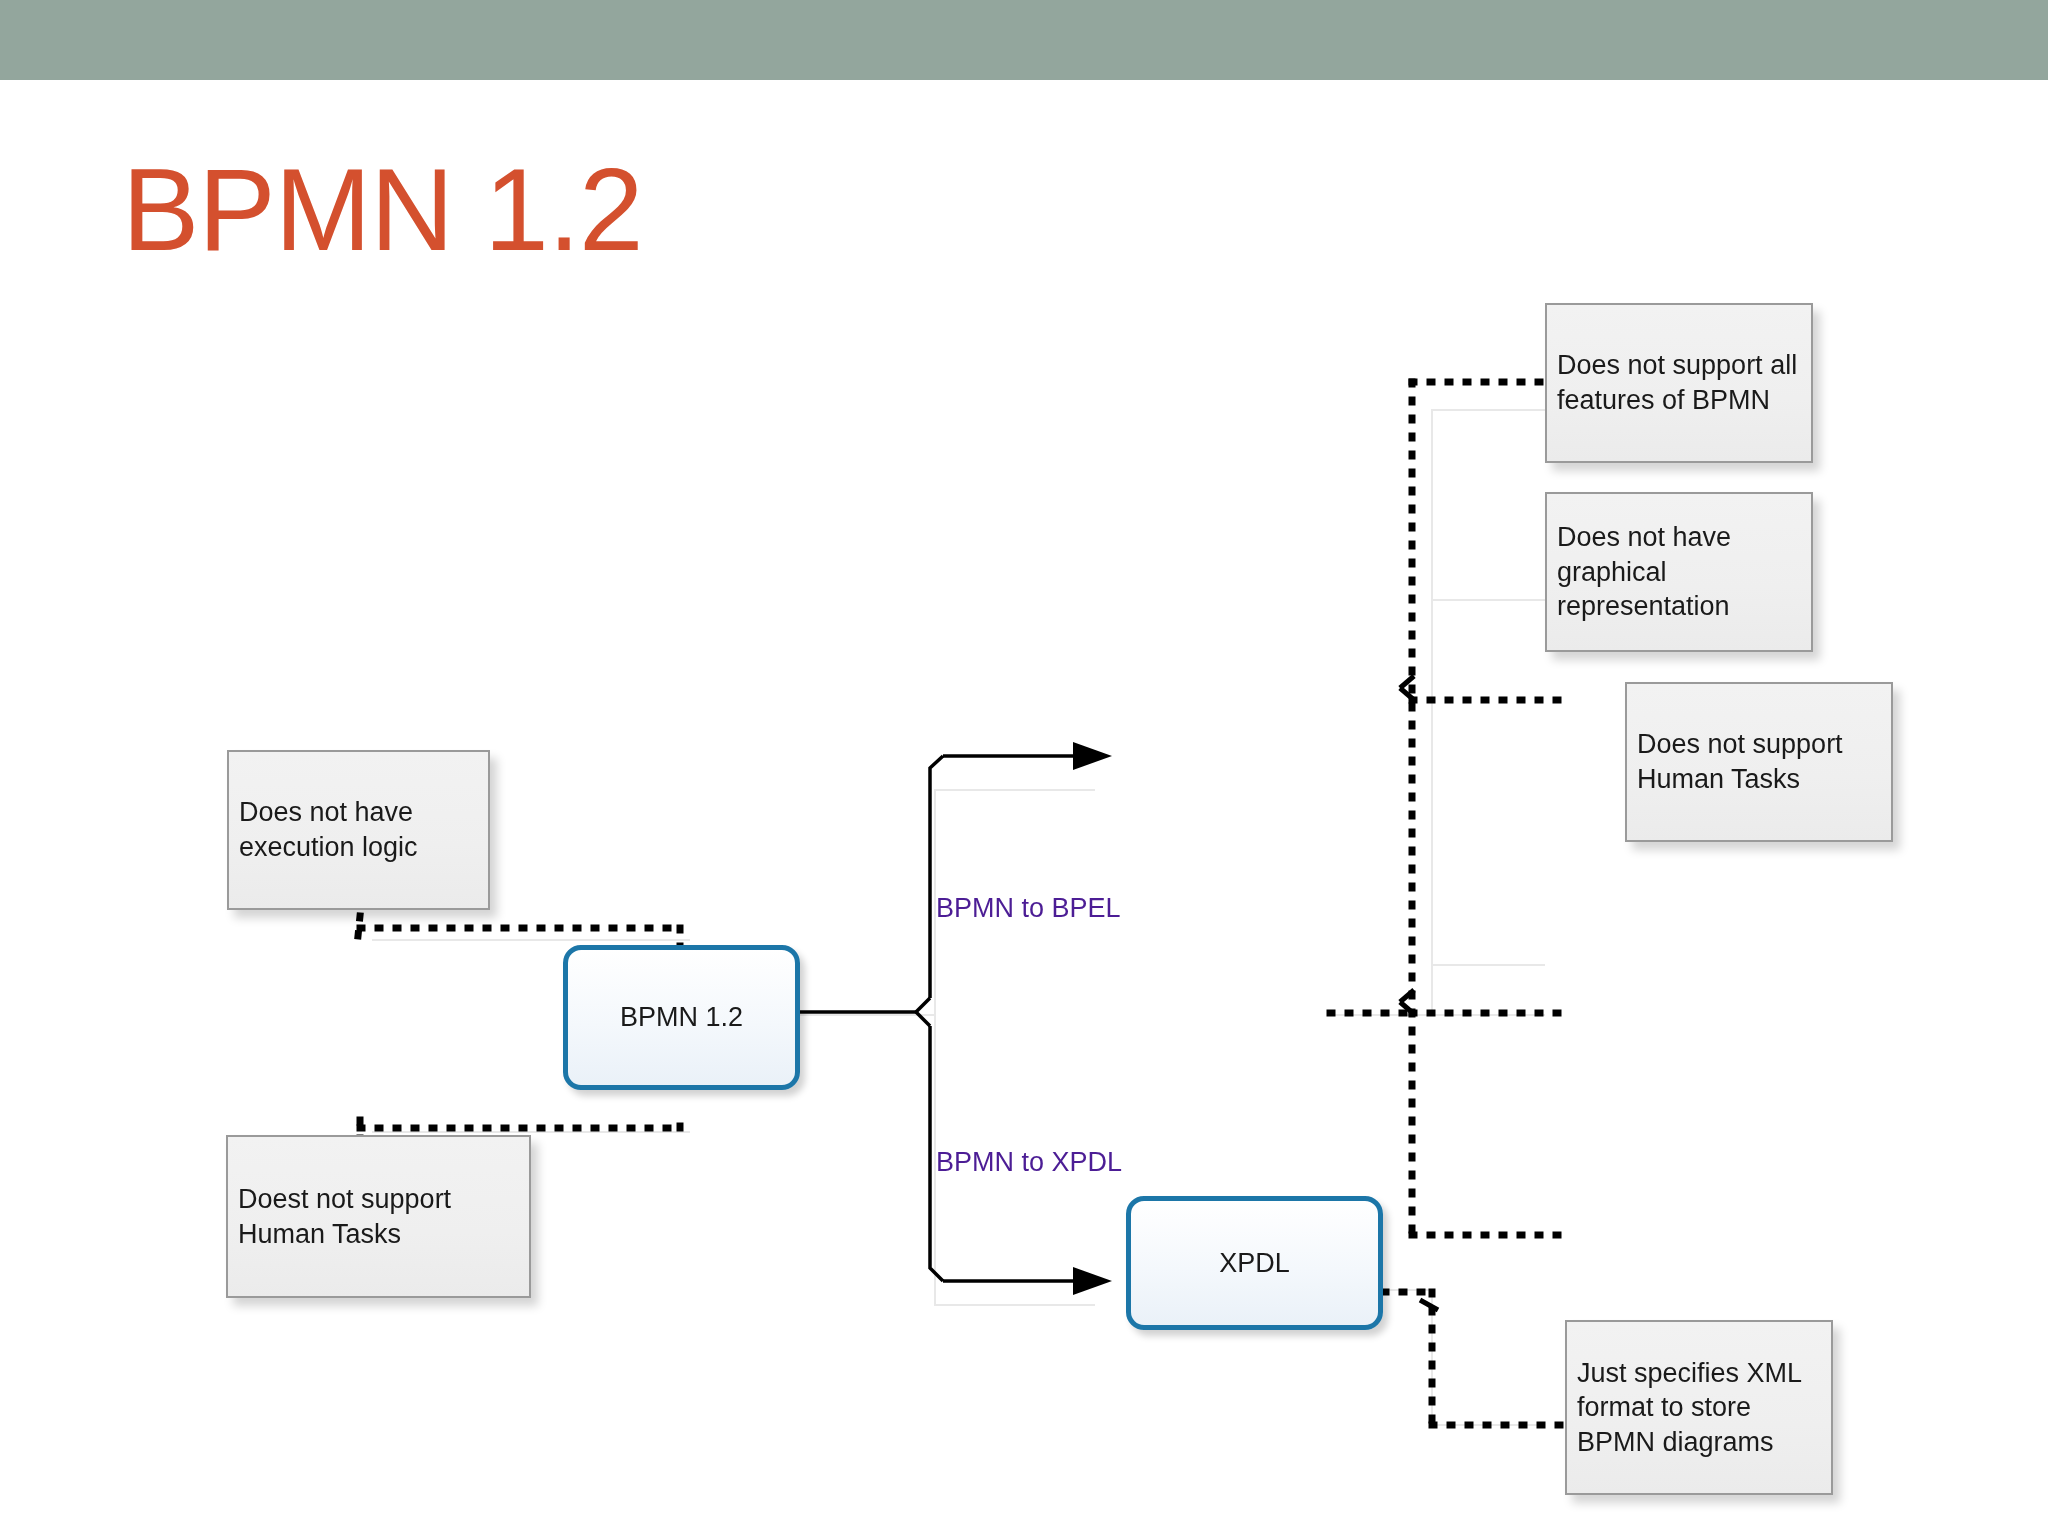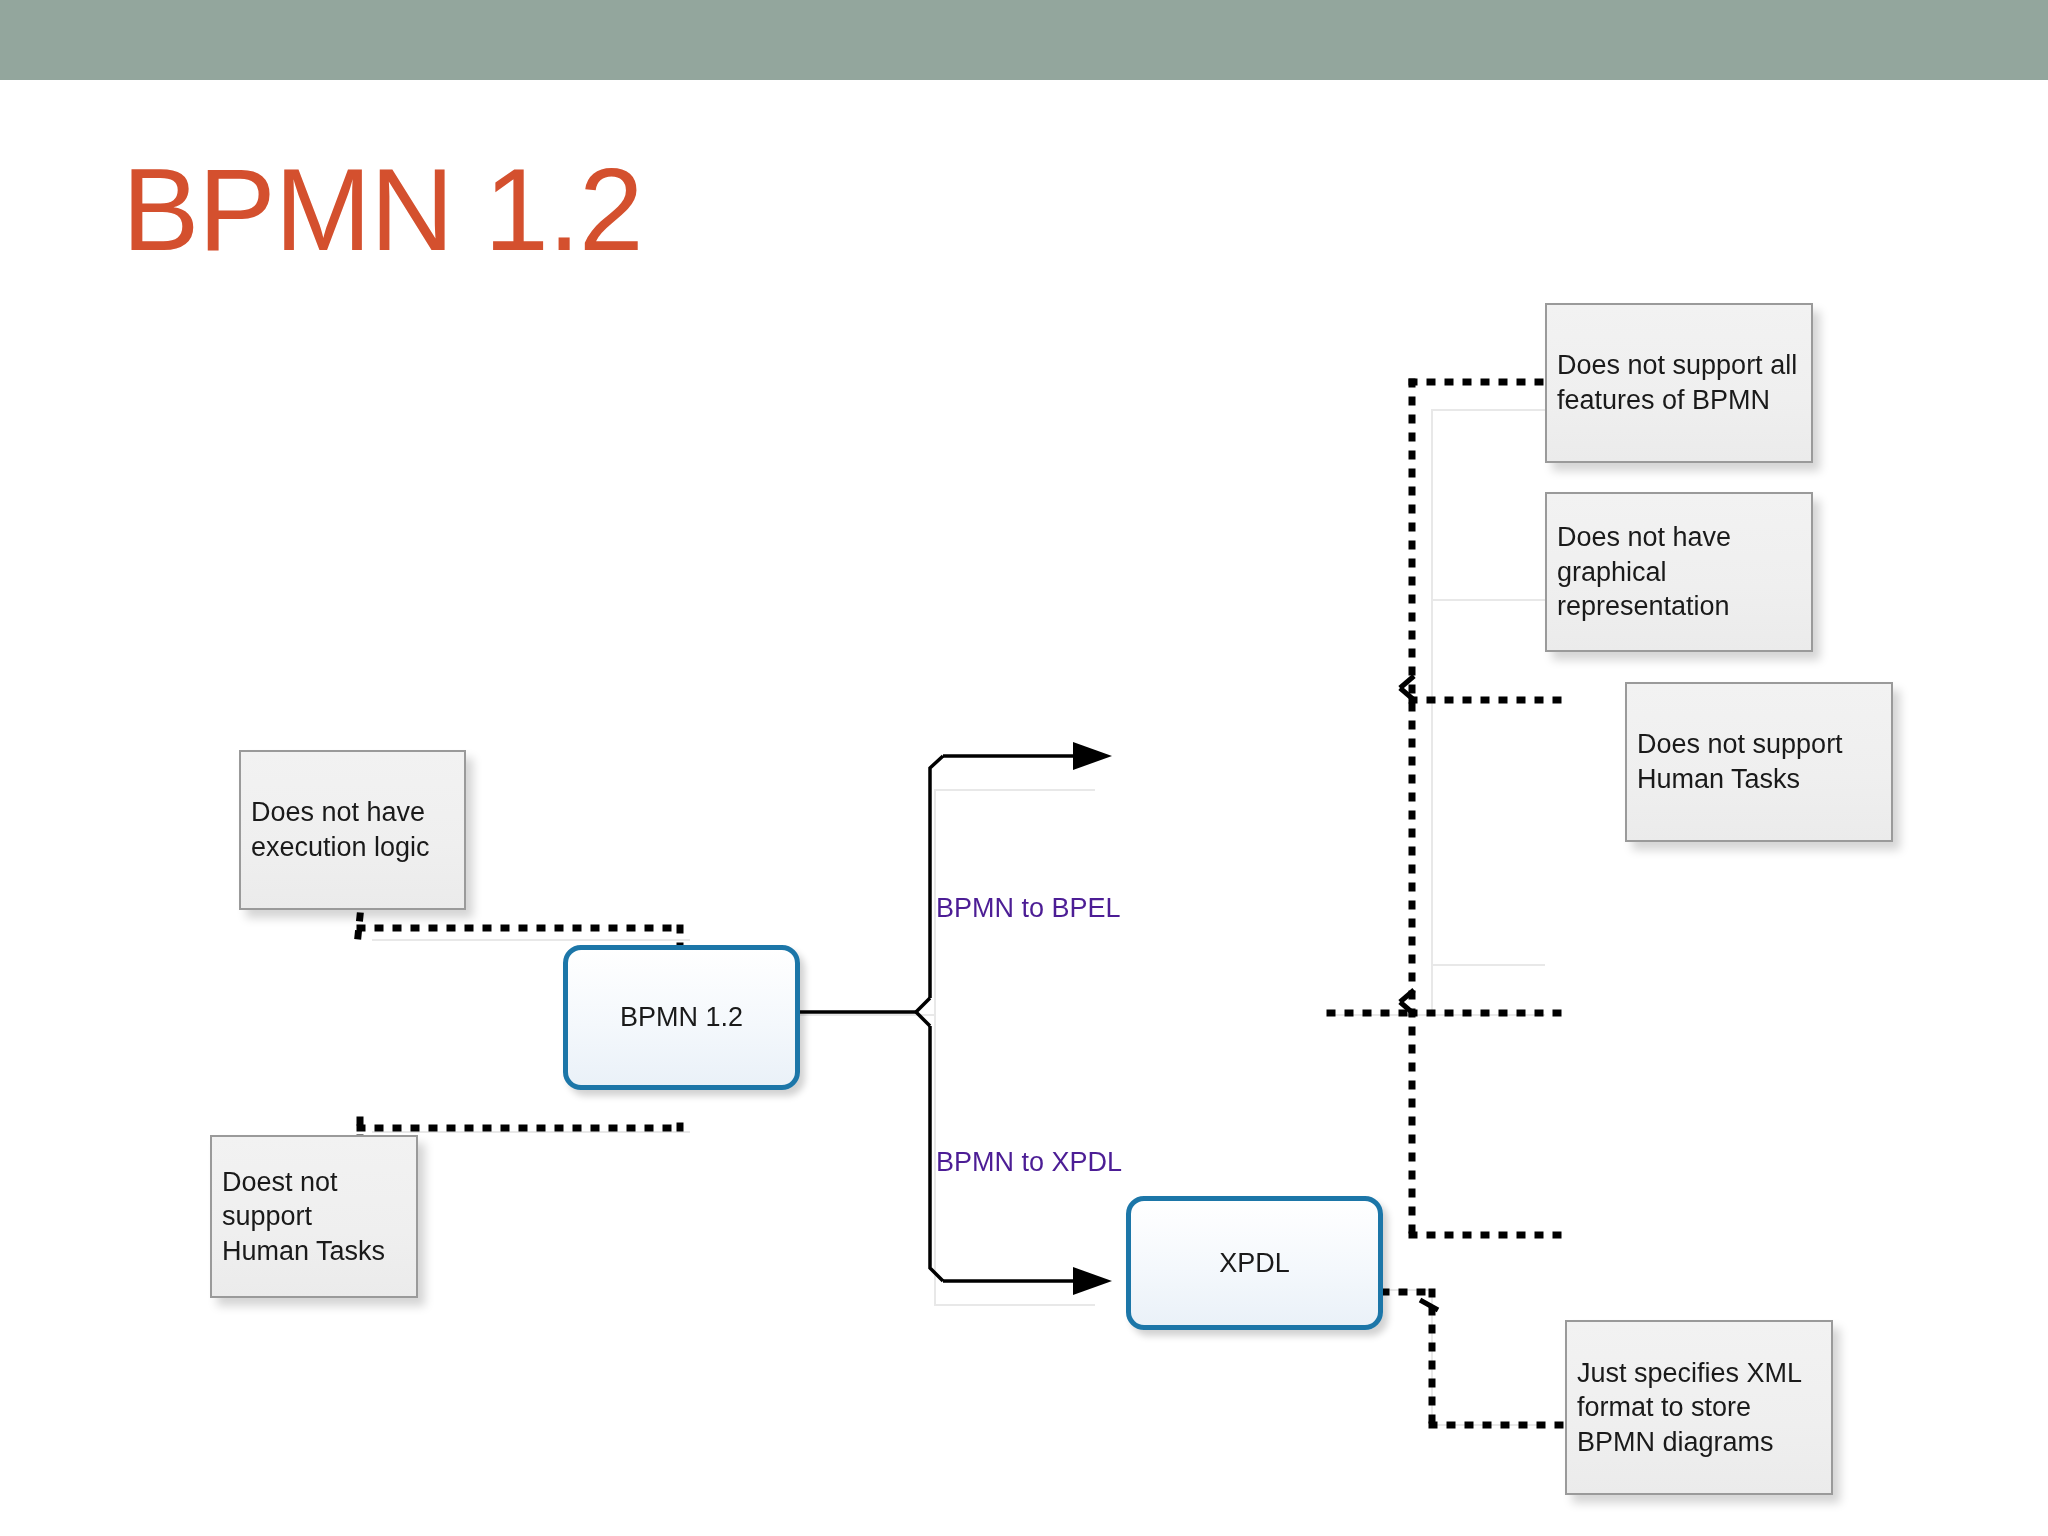--- a/index.html
+++ b/index.html
@@ -171,23 +171,23 @@
 
 
   <div class="node" style="left:1126px; top:1196px; width:257px; height:134px;">
     <span>XPDL</span>
   </div>
 
   <div class="edge-label" style="left:936px; top:893px;">BPMN to BPEL</div>
 
   <div class="edge-label" style="left:936px; top:1147px;">BPMN to XPDL</div>
 
-  <div class="note" style="left:227px; top:750px; width:227px; height:160px;margin-left:12px;">Does not have execution logic</div>
+  <div class="note" style="left:227px; top:750px; width:263px; height:160px;">Does not have execution logic</div>
 
-  <div class="note" style="left:210px; top:1135px; width:208px; height:163px;">Doest not support Human Tasks</div>
+  <div class="note" style="left:226px; top:1135px; width:305px; height:163px;">Doest not support Human Tasks</div>
 
   <div class="note" style="left:1545px; top:303px; width:268px; height:160px;">Does not support all features of BPMN</div>
 
   <div class="note" style="left:1545px; top:492px; width:268px; height:160px;">Does not have graphical representation</div>
 
   <div class="note" style="left:1625px; top:682px; width:268px; height:160px;">Does not support Human Tasks</div>
 
 
   <div class="note" style="left:1565px; top:1320px; width:268px; height:175px;">Just specifies XML format to store BPMN diagrams</div>
 

